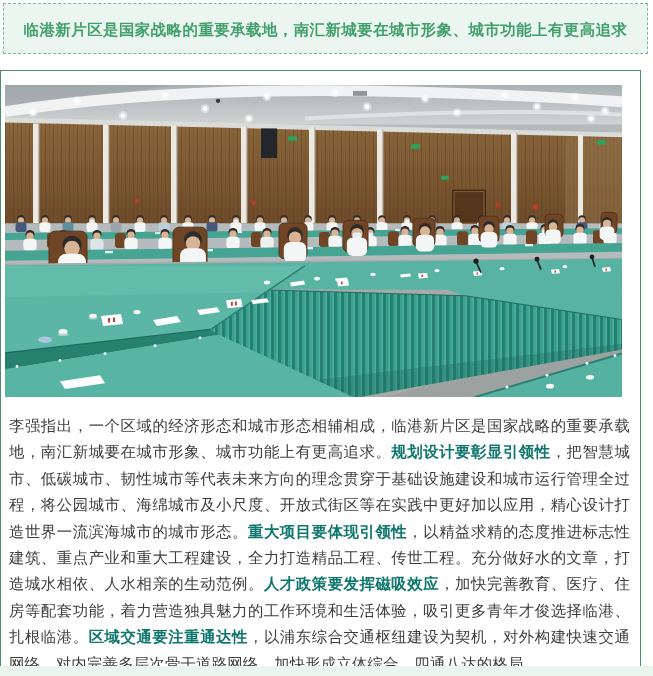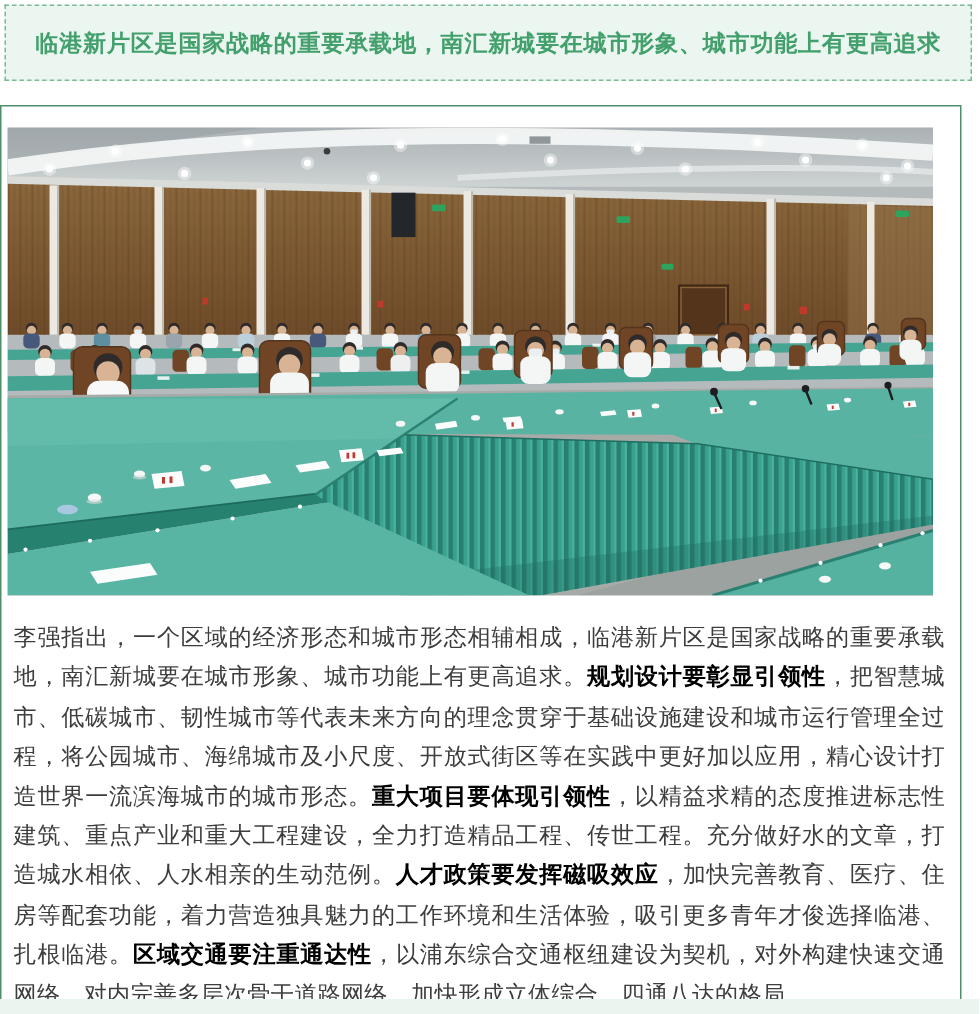--- a/index.html
+++ b/index.html
@@ -30,21 +30,21 @@
   }
   figure.meeting-photo{
     margin:0 18px 0 4px;height:312px;overflow:hidden;background:#b5bbbd;
   }
   figure.meeting-photo svg{display:block;width:100%;height:312px;}
   .article-body{
     margin:16px 10px 0 8px;
     font-size:15.4px;line-height:26.4px;color:#3d3d3d;
     text-align:justify;letter-spacing:.2px;
   }
-  .article-body span[data-bold="true"]{font-weight:bold;color:#000000;}
+  .article-body span[data-bold="true"]{font-weight:bold;color:#0f766e;}
   
   .footer-strip{
     position:absolute;left:0;right:0;bottom:0;height:10px;background:#e9f5ee;
   }
 </style>
 </head>
 <body>
 
 <div class="quote-box">
   <p>临港新片区是国家战略的重要承载地，南汇新城要在城市形象、城市功能上有更高追求</p>

